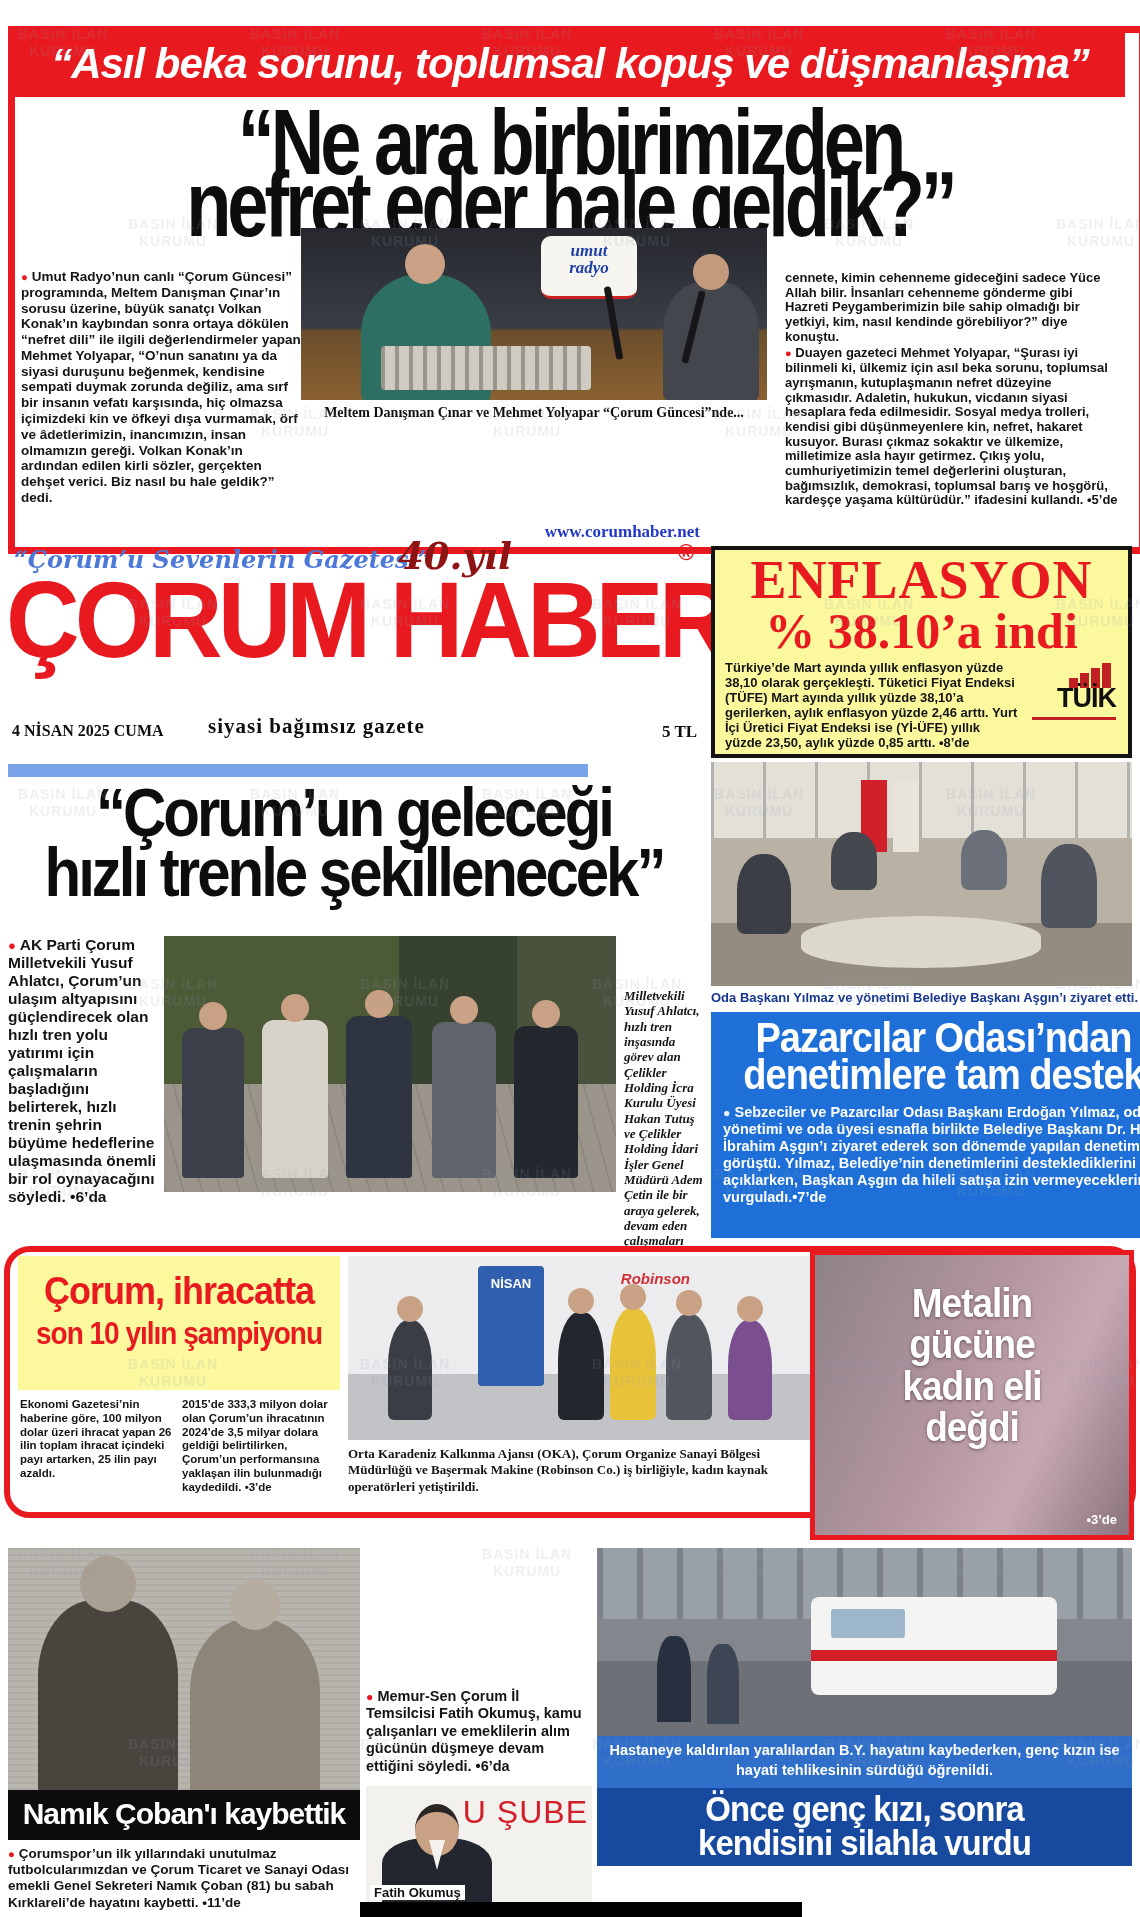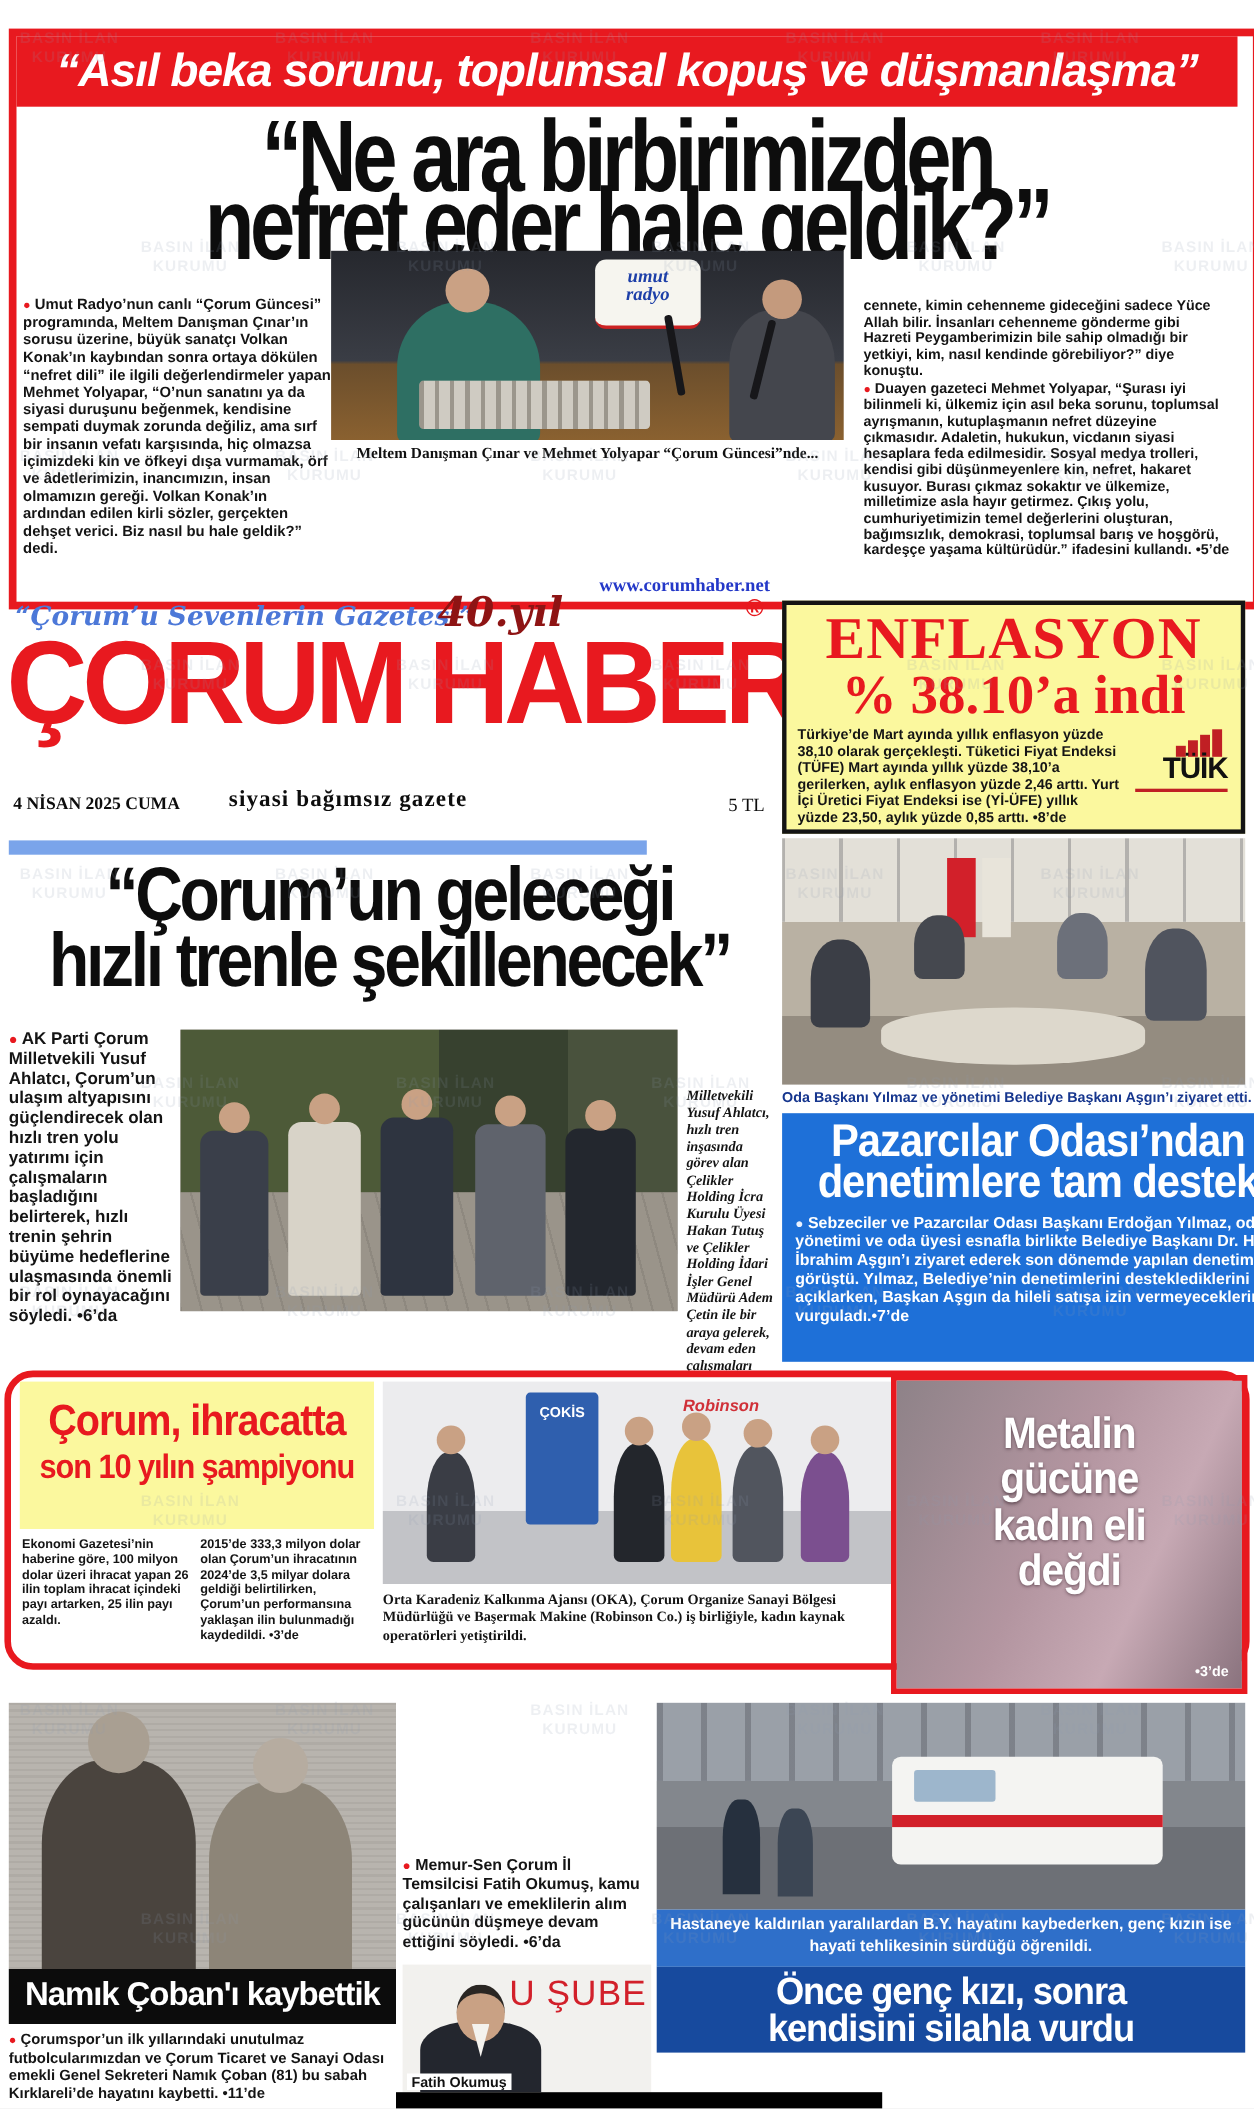--- a/index.html
+++ b/index.html
@@ -43,21 +43,21 @@
   #mast-anniv{left:398px;top:534px;font-family:"DejaVu Serif",serif;font-style:italic;font-weight:bold;
               font-size:37px;color:#8e1414;}
   #mast-site{left:448px;top:522px;width:252px;text-align:right;font-family:"Liberation Serif",serif;
              font-weight:bold;font-size:17px;color:#2438c8;}
   #mast-title{left:6px;top:566px;width:700px;color:#e8191f;font-weight:bold;font-size:102px;line-height:1.02;
               letter-spacing:-5px;transform:scaleY(1.05);transform-origin:left top;white-space:nowrap;}
   #mast-reg{left:678px;top:540px;color:#e8191f;font-weight:bold;font-size:22px;}
   #mast-sub{left:208px;top:714px;font-family:"Liberation Serif",serif;font-weight:bold;font-size:21px;
             letter-spacing:1px;color:#0d0d0d;}
   #mast-date{left:12px;top:722px;font-family:"Liberation Serif",serif;font-weight:bold;font-size:16px;color:#0d0d0d;}
-  #mast-price{left:662px;top:722px;font-family:"Liberation Serif",serif;font-weight:normal;font-size:17px;color:#0d0d0d;}
+  #mast-price{left:662px;top:722px;font-family:"Liberation Serif",serif;font-weight:bold;font-size:17px;color:#0d0d0d;}
   
   #inf-box{left:711px;top:546px;width:421px;height:212px;border:4px solid #141414;background:#fbf89e;
            box-sizing:border-box;padding:4px 10px;}
   .inf-h{font-family:"Liberation Serif",serif;font-weight:bold;color:#e8191f;text-align:center;line-height:0.98;}
   #inf-h1{font-size:54px;letter-spacing:1px;}
   #inf-h2{font-size:50px;}
   #inf-body{margin-top:4px;font-size:13px;line-height:1.16;font-weight:bold;color:#141414;}
   #tuik{float:right;width:92px;height:60px;margin:2px 0 2px 6px;position:relative;}
   .tk-bar{position:absolute;bottom:34px;background:#c01f24;width:9px;}
   .tk-b1{right:40px;height:10px;} .tk-b2{right:29px;height:15px;} .tk-b3{right:18px;height:20px;} .tk-b4{right:7px;height:25px;}
@@ -277,21 +277,21 @@
   <div id="band" class="abs">
     <div id="exp-promo">
       <div id="exp-h1" class="exp-h">Çorum, ihracatta</div>
       <div id="exp-h2" class="exp-h">son 10 yılın şampiyonu</div>
     </div>
     <div id="exp-cols">
       <div class="exp-col" id="exp-col1">Ekonomi Gazetesi’nin haberine göre, 100 milyon dolar üzeri ihracat yapan 26 ilin toplam ihracat içindeki payı artarken, 25 ilin payı azaldı.</div>
       <div class="exp-col" id="exp-col2">2015’de 333,3 milyon dolar olan Çorum’un ihracatının 2024’de 3,5 milyar dolara geldiği belirtilirken, Çorum’un performansına yaklaşan ilin bulunmadığı kaydedildi. •3’de</div>
     </div>
     <div id="oka-photo">
-      <div class="oka-banner">ÇOKİS</div>
+      <div class="oka-banner">NİSAN</div>
       <div class="oka-brand">Robinson</div>
       <span class="ok-p op1"></span>
       <span class="ok-p op2"></span>
       <span class="ok-p op3"></span>
       <span class="ok-p op4"></span>
       <span class="ok-p op5"></span>
     </div>
     <div id="oka-caption">Orta Karadeniz Kalkınma Ajansı (OKA), Çorum Organize Sanayi Bölgesi Müdürlüğü ve Başermak Makine (Robinson Co.) iş birliğiyle, kadın kaynak operatörleri yetiştirildi.</div>
   </div>
 

